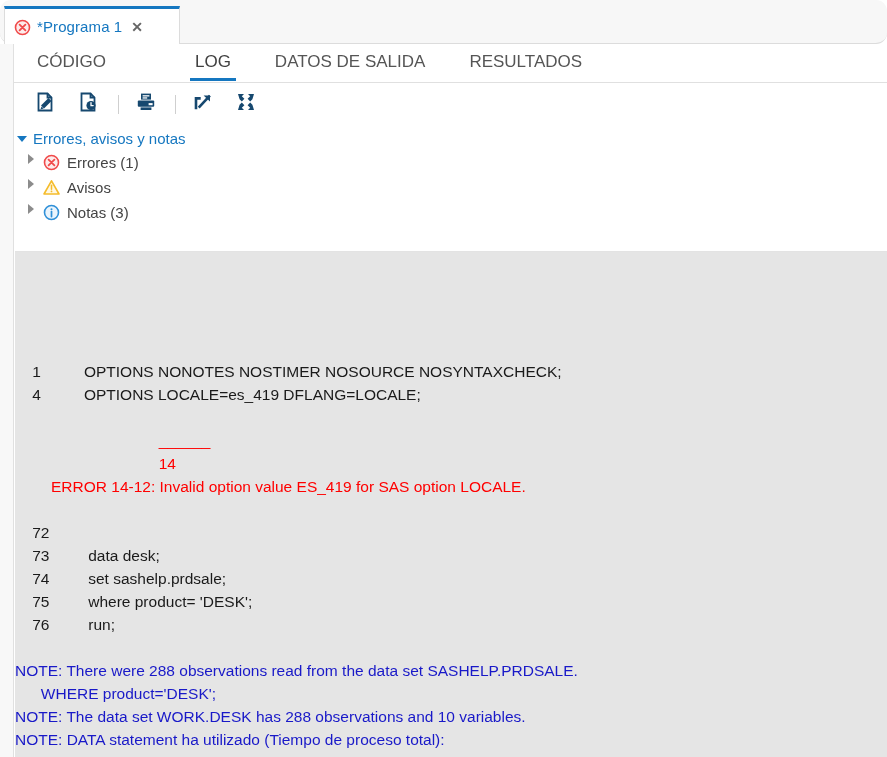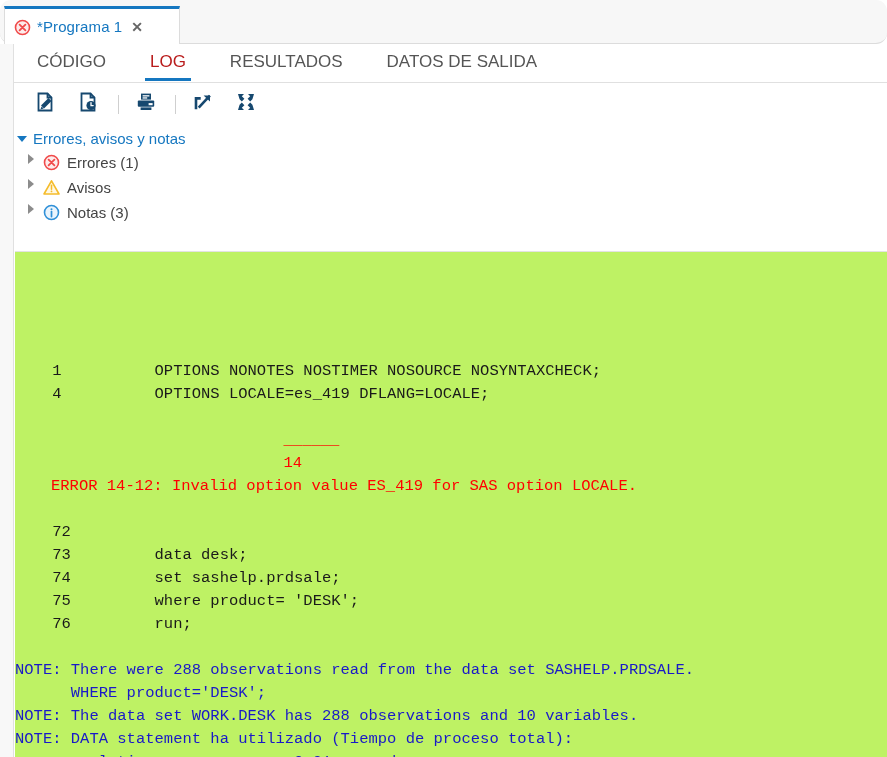--- a/index.html
+++ b/index.html
@@ -78,21 +78,21 @@
   }
   .subtab {
     position: relative;
     font-size: 17px;
     color: #555555;
     padding: 8px 0 9px 0;
     margin-right: 44px;
     cursor: pointer;
     white-space: nowrap;
   }
-  .subtab.active { color: #b91c1c; }
+  .subtab.active { color: #404040; margin-left: 45px; }
   .subtab.active::after {
     content: "";
     position: absolute;
     left: -5px; right: -5px;
     bottom: 0;
     height: 3px;
     background: #1577c0;
   }
 
   
@@ -179,23 +179,23 @@
     background: #f8f8f8;
     border-right: 1px solid #e0e0e0;
     box-sizing: border-box;
   }
 
   .logpane {
     position: absolute;
     left: 15px; top: 252px;
     width: 872px;
     height: 505px;
-    background: #bef264;
+    background: #e5e5e5;
     overflow: hidden;
-    font-family: Liberation Mono, monospace;
+    font-family: Liberation Sans, sans-serif;
     font-size: 15.5px;
     line-height: 23px;
     white-space: pre;
   }
   .logpane .lines { padding: 62px 0 0 0; }
   .ln { display: block; }
   .c-black { color: #1a1a1a; }
   .c-red   { color: #ff0000; margin-left: 36px; }
   .c-blue  { color: #1919c8; }
 </style>
@@ -211,22 +211,22 @@
       </svg>
     </span>
     <span class="tab-title">*Programa 1</span>
     <span class="tab-close">✕</span>
   </div>
 </div>
 
 <div class="subtabs">
   <div class="subtab">CÓDIGO</div>
   <div class="subtab active">LOG</div>
+  <div class="subtab">DATOS DE SALIDA</div>
   <div class="subtab">RESULTADOS</div>
-  <div class="subtab">DATOS DE SALIDA</div>
 </div>
 
 <div class="leftrail"></div>
 
 <div class="toolbar">
 
   <div class="tb-btn">
     <span>
       <svg width="22" height="22" viewBox="0 0 22 22">
         <path d="M3.5 2.5 h9 l4 4 v13 h-13 z" fill="#ffffff" stroke="#16486f" stroke-width="1.8"></path>

